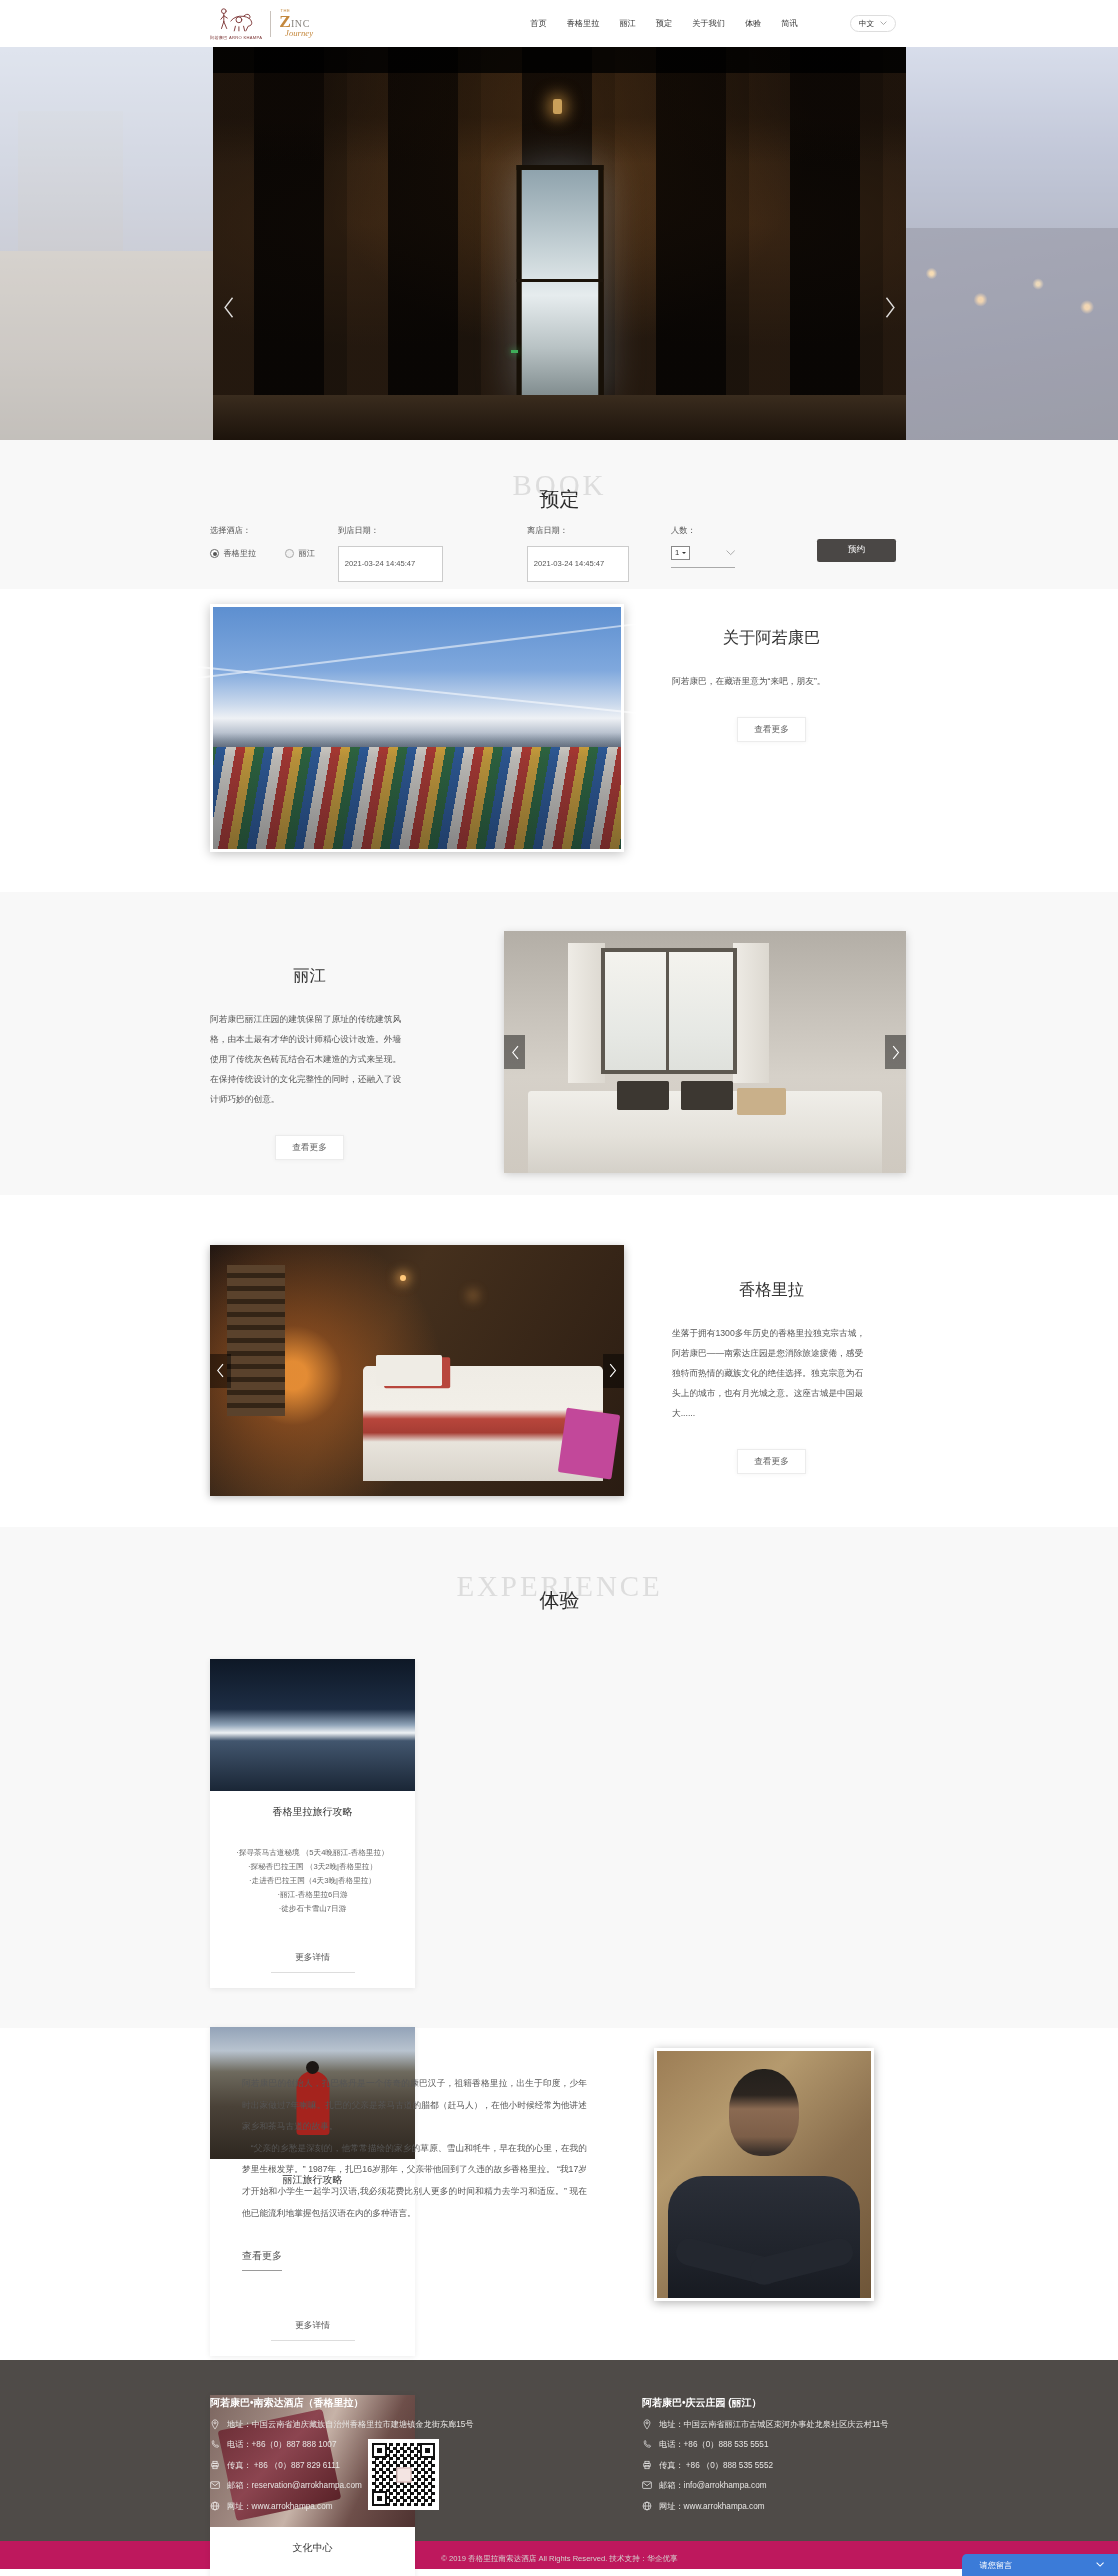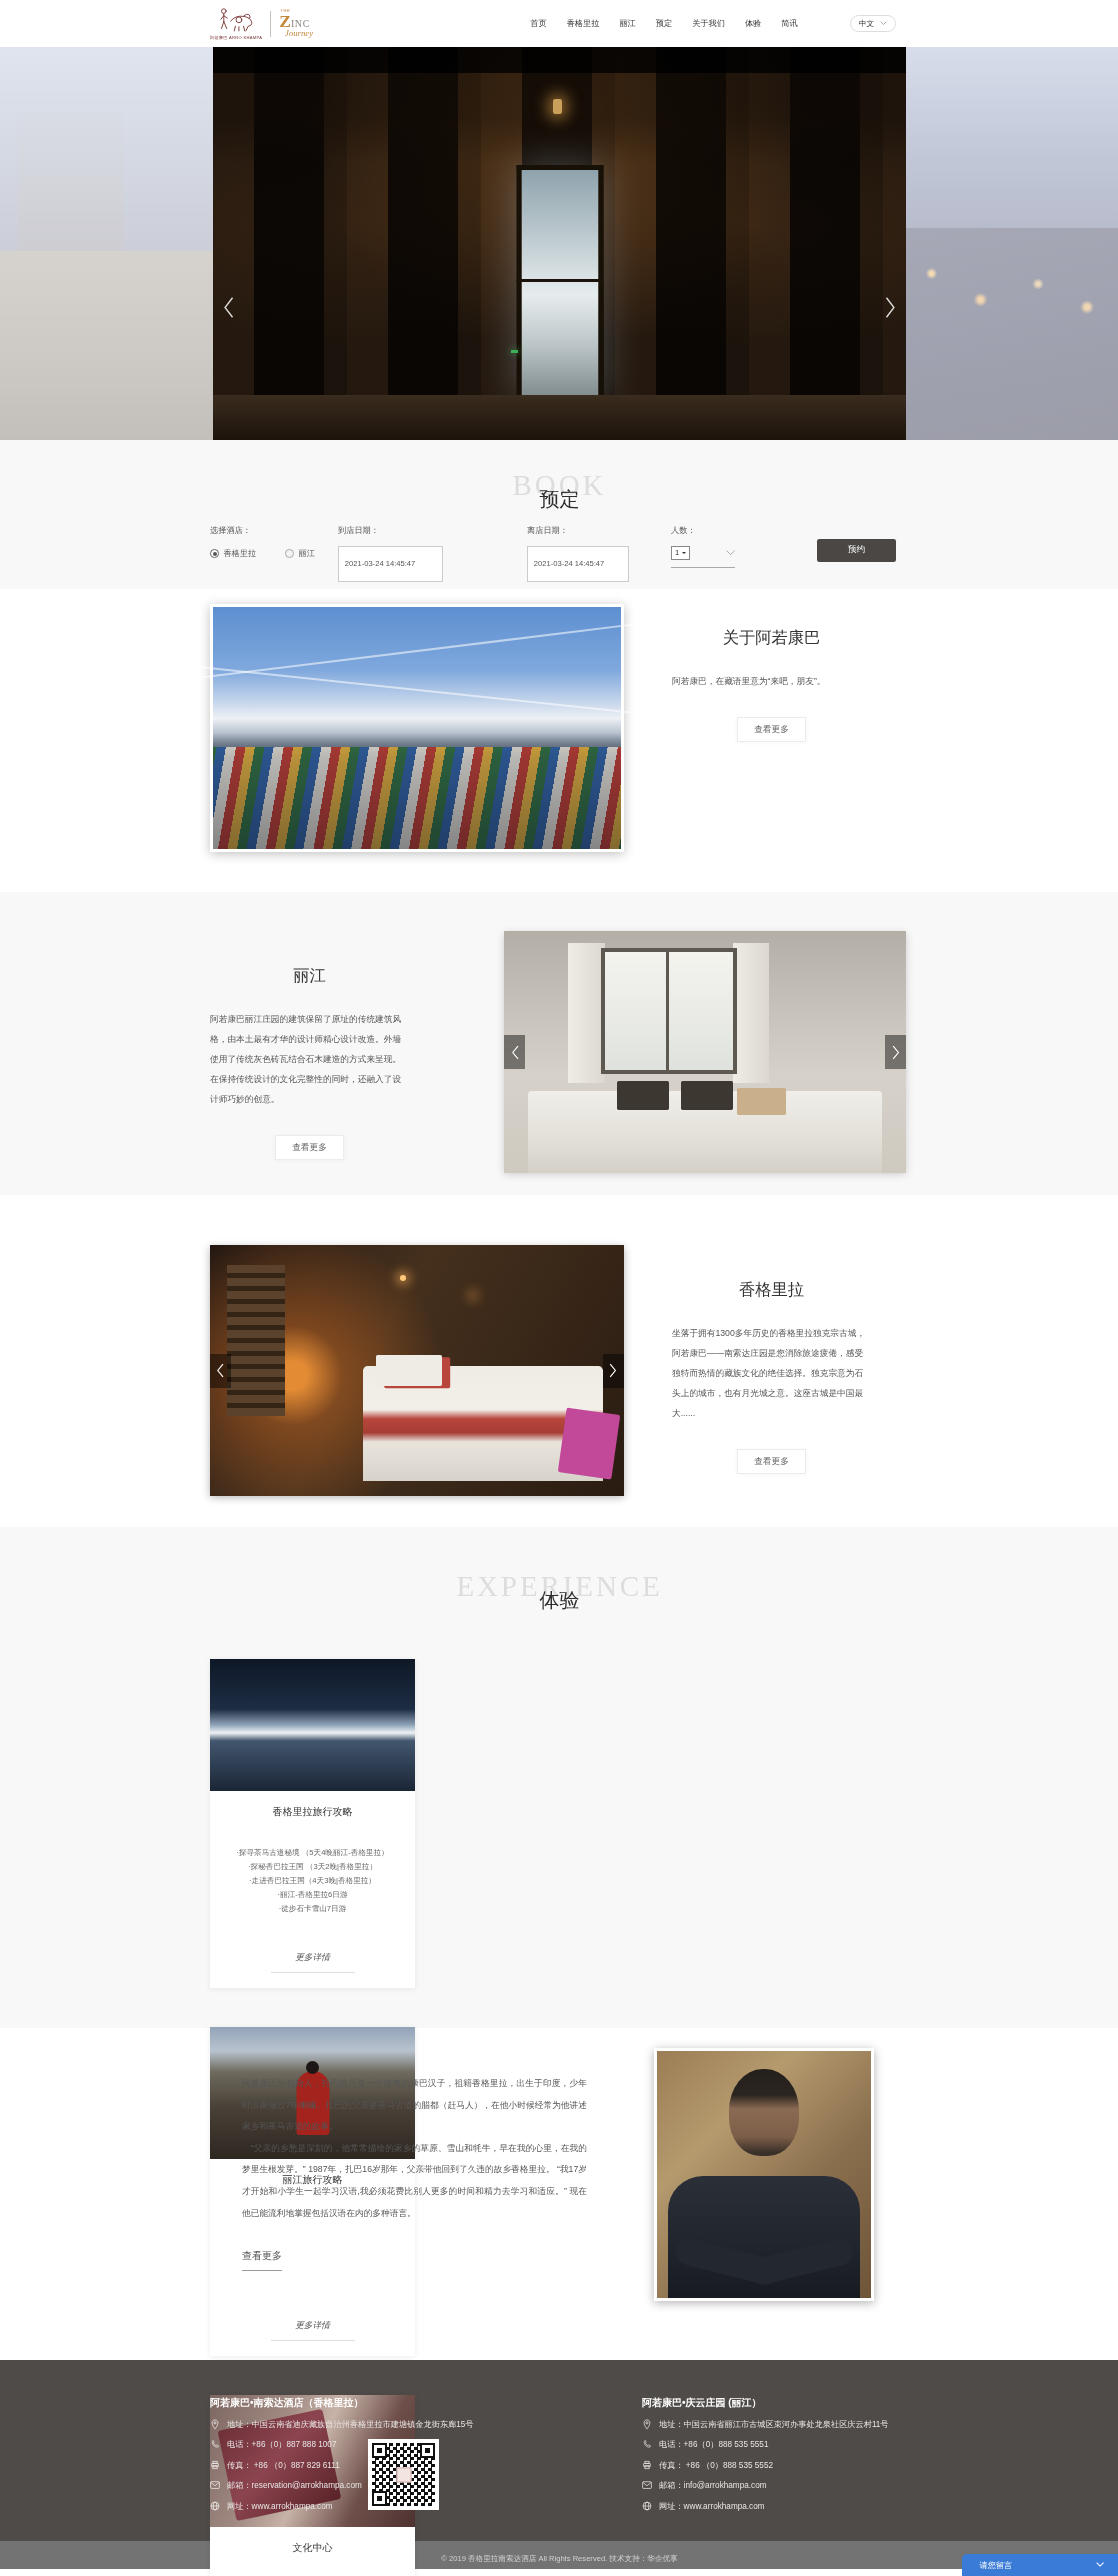--- a/index.html
+++ b/index.html
@@ -135,21 +135,21 @@
   .card-img.c1 { background:linear-gradient(180deg,#0e1826 0%,#1d2d44 38%,#8fa3b8 50%,#eef2f5 56%,#42566e 62%,#1a2636 100%); }
   .card-img.c2 { background:linear-gradient(180deg,#93a3b8 0%,#b8c3cf 18%,#6e6a5e 34%,#4a4238 60%,#2e2720 100%); }
   .red-figure { position:absolute; left:50%; bottom:18%; transform:translateX(-50%); width:33px; height:64px; background:#a5231d; border-radius:16.3px 16.3px 3.5px 3.5px; }
   .red-figure::before { content:""; position:absolute; left:50%; top:-10.5px; transform:translateX(-50%); width:13px; height:13px; border-radius:50%; background:#1c1714; }
   .card-img.c3 { background:linear-gradient(115deg,#7c6660 0%,#a18a82 32%,#c7b3a8 50%,#6e4f4a 74%,#4e3230 100%); }
   .fabric { position:absolute; left:8%; top:18%; width:52%; height:70%; background:linear-gradient(145deg,#6e3038 0%,#8c4550 45%,#5a2228 100%); transform:rotate(-12deg); border-radius:3.5px; }
   .card-body { flex:1; display:flex; flex-direction:column; padding:14px 11.7px 15px; text-align:center; }
   .card-title { font-size:10px; color:#333; }
   .card-list { margin-top:27px; font-size:7.6px; color:#666; line-height:14px; }
   .card-list span { display:block; }
-  .card-more { margin-top:auto; cursor:pointer;font-style:italic; }
+  .card-more { margin-top:auto; cursor:pointer; }
   .card-more-label { font-size:8.7px; color:#555; }
   .card-more-line { width:84px; border-bottom:0.6px solid #ddd; margin:8.2px auto 0; }
 
   
   .founder { height:332px; background:#fff; }
   .founder .cols { display:flex; }
   .founder-txt { width:345px; margin-left:32px; margin-top:45px; }
   .founder-txt p { font-size:8.7px; color:#555; line-height:21.6px; text-align:justify; }
   .founder-txt p.indent { text-indent:1em; }
   .founder-more { display:inline-block; margin-top:24.5px; font-size:10px; color:#555; padding-bottom:7.6px; border-bottom:1.2px solid #9a9a9a; cursor:pointer; }
@@ -169,21 +169,21 @@
   .footer-rows { margin-top:5px;text-align:center; }
   .f-row { display:flex; align-items:flex-start; gap:7px; margin-top:7.6px; color:#e8e6e4; font-size:8.2px; line-height:13px; }
   .f-row svg { flex:0 0 auto; margin-top:1.2px; }
   .qr { position:absolute; left:158px; top:79px; width:71px; height:71px; background:#fff; padding:4.1px; }
   .qr-pattern { position:relative; width:63px; height:63px;
     background:repeating-conic-gradient(#111 0% 25%, #fff 0% 50%); background-size:7px 7px; }
   .qr-corner { position:absolute; width:15px; height:15px; border:2.3px solid #111; background:#fff; }
   .qr-corner::after { content:""; position:absolute; left:2.9px; top:2.9px; width:4.7px; height:4.7px; background:#111; }
   .qr-corner.tl { left:0; top:0; } .qr-corner.tr { right:0; top:0; } .qr-corner.bl { left:0; bottom:0; }
   .qr-center { position:absolute; left:50%; top:50%; transform:translate(-50%,-50%); width:15px; height:15px; background:#f3e4e2; border:0.6px solid #caa; }
-  .footer-bar { height:28px; background:#737373; text-align:center; line-height:36px; font-size:7.6px; color:#d5d2cf; }
+  .footer-bar { height:28px; background:#be185d; text-align:center; line-height:36px; font-size:7.6px; color:#d5d2cf; }
   .msg-bar { position:absolute; right:0; bottom:0; width:157px; height:22px; background:#3b7bd8; border-radius:4.7px 0 0 0; display:flex; align-items:center; cursor:pointer; }
   .msg-label { color:#fff; font-size:8.2px; margin-left:17.5px; }
   .msg-bar svg { margin-left:auto; margin-right:15px; }
 </style>
 </head>
 <body>
 
 <div class="page">
 
   <header class="site-header">

